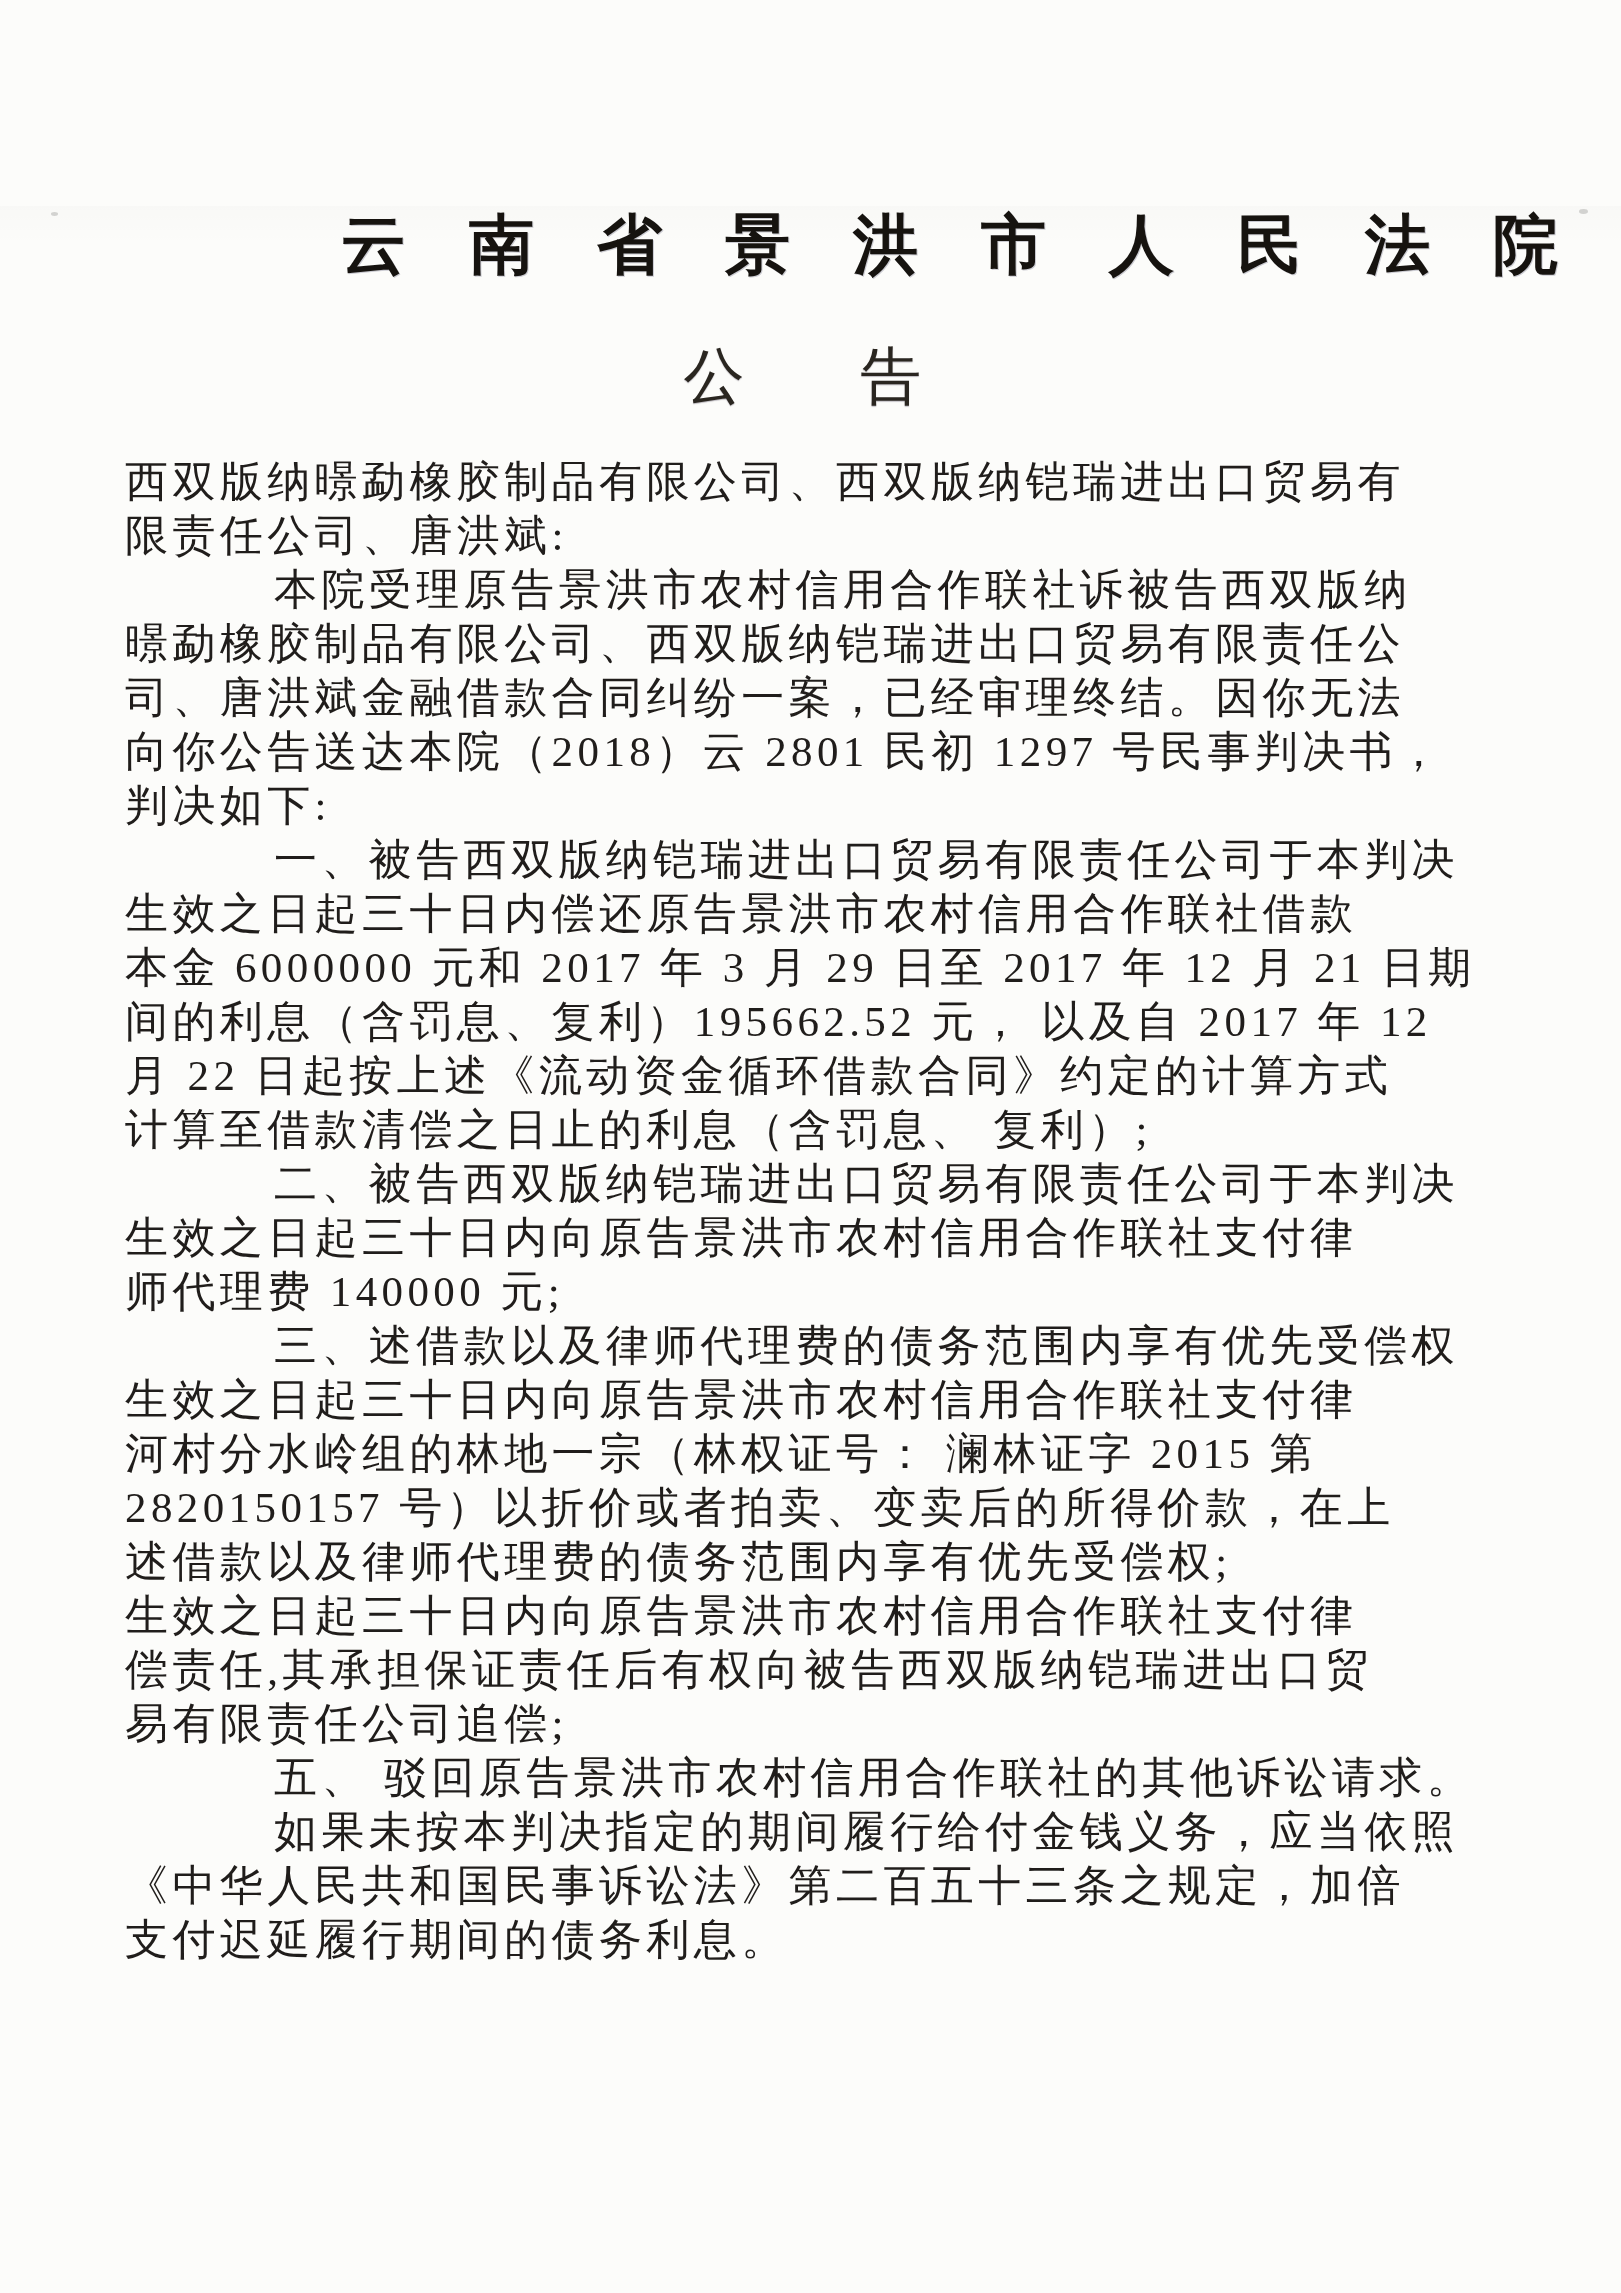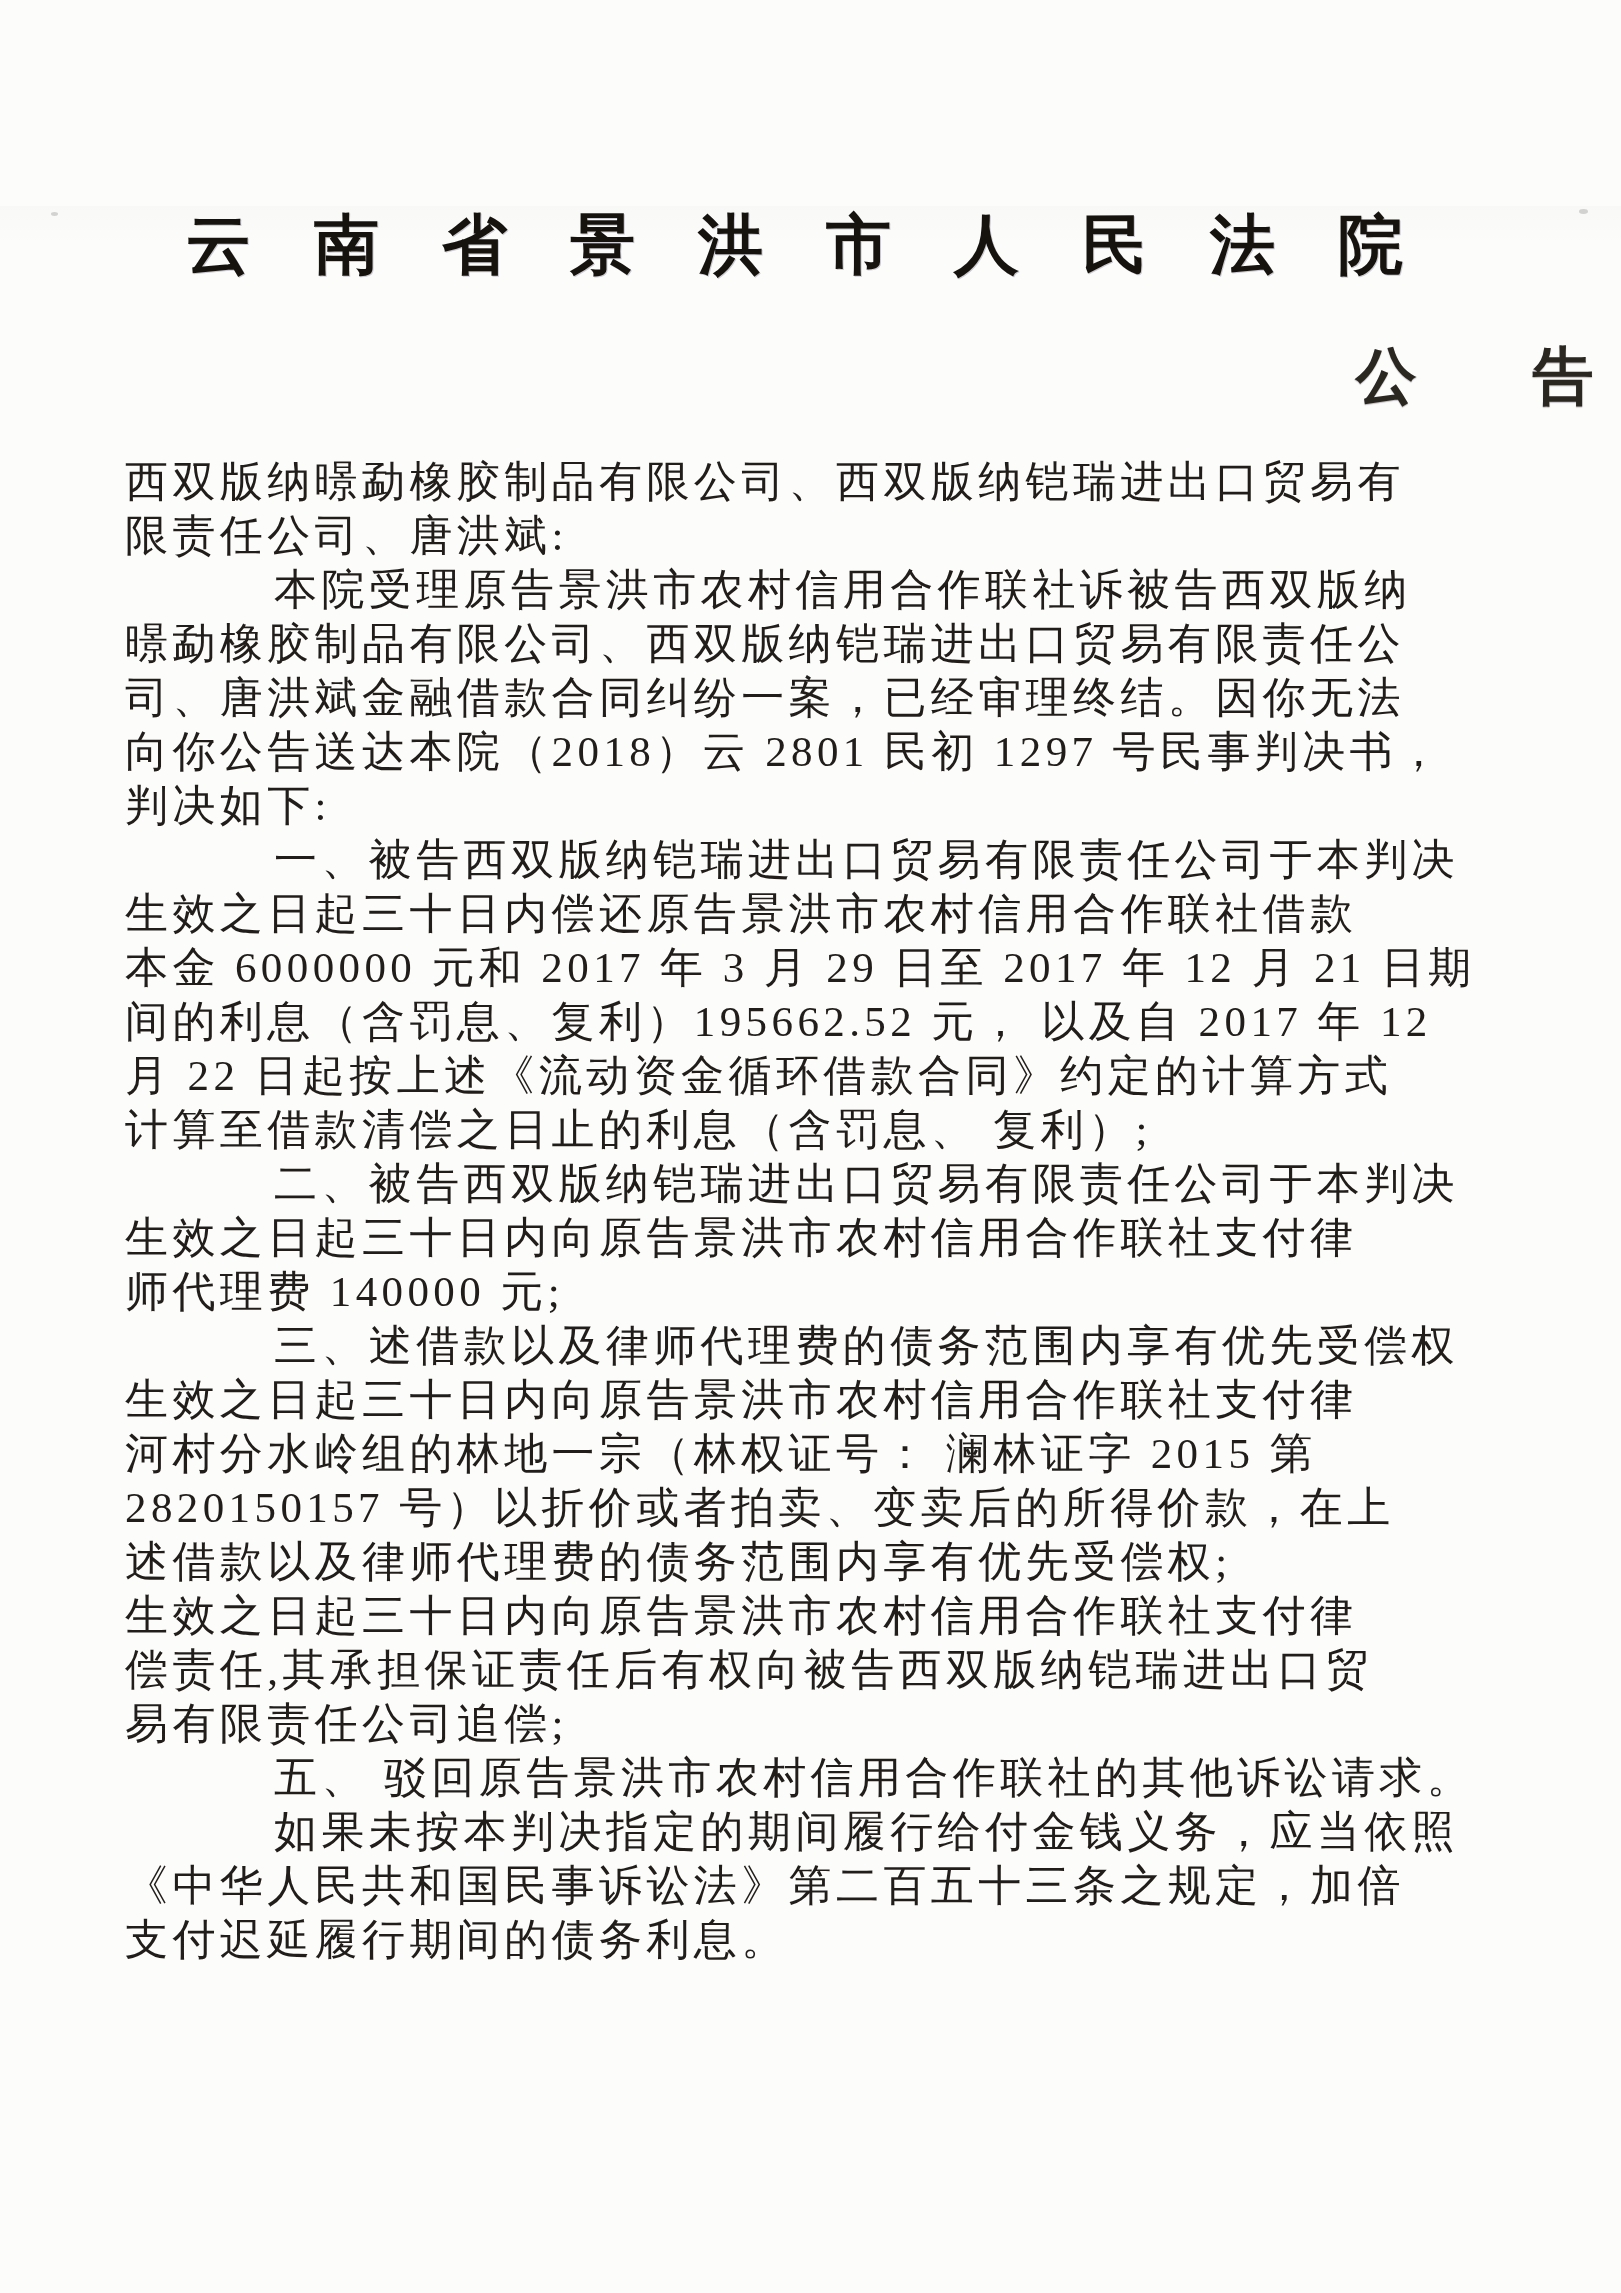--- a/index.html
+++ b/index.html
@@ -16,35 +16,35 @@
   .page {
     width: 1621px; height: 2294px;
     position: relative;
     background:
       linear-gradient(180deg, rgba(0,0,0,0.015), rgba(0,0,0,0) 39px),
       #fcfcfa;
   }
   .court-title {
     margin-top: 206px;
     line-height: 78px;
-    text-align: center;
+    text-align: right;
     font-size: 65px;
     font-weight: 700;
     letter-spacing: 63px;
     padding-left: 31px;
     color: #16130f;
     text-shadow: 1px 1px 0 rgba(60,60,90,0.25);
     white-space: nowrap;
   }
   .doc-title {
     margin-top: 57px;
     line-height: 71px;
-    text-align: right;
+    text-align: center;
     font-size: 61px;
-    font-weight: 700;
+    font-weight: 400;
     letter-spacing: 27.4px;
     padding-left: 11px;
     color: #2a2620;
     text-shadow: 0 1px 1px rgba(70,60,80,0.35);
     white-space: nowrap;
   }
   .body-text {
     margin-top: 43px;
     padding-left: 125px;
     padding-right: 52px;

